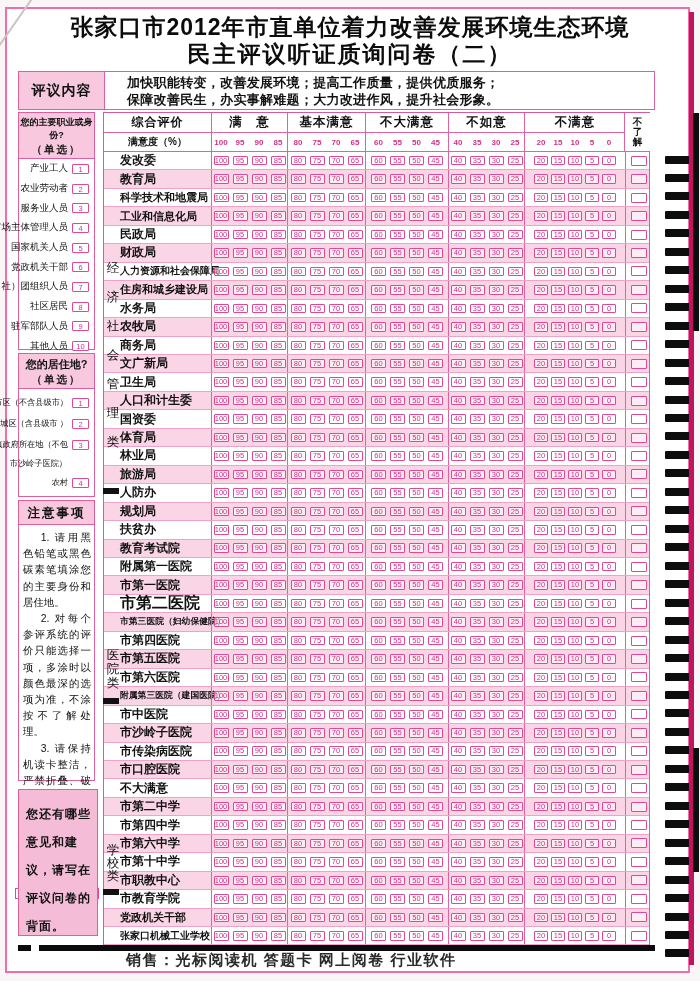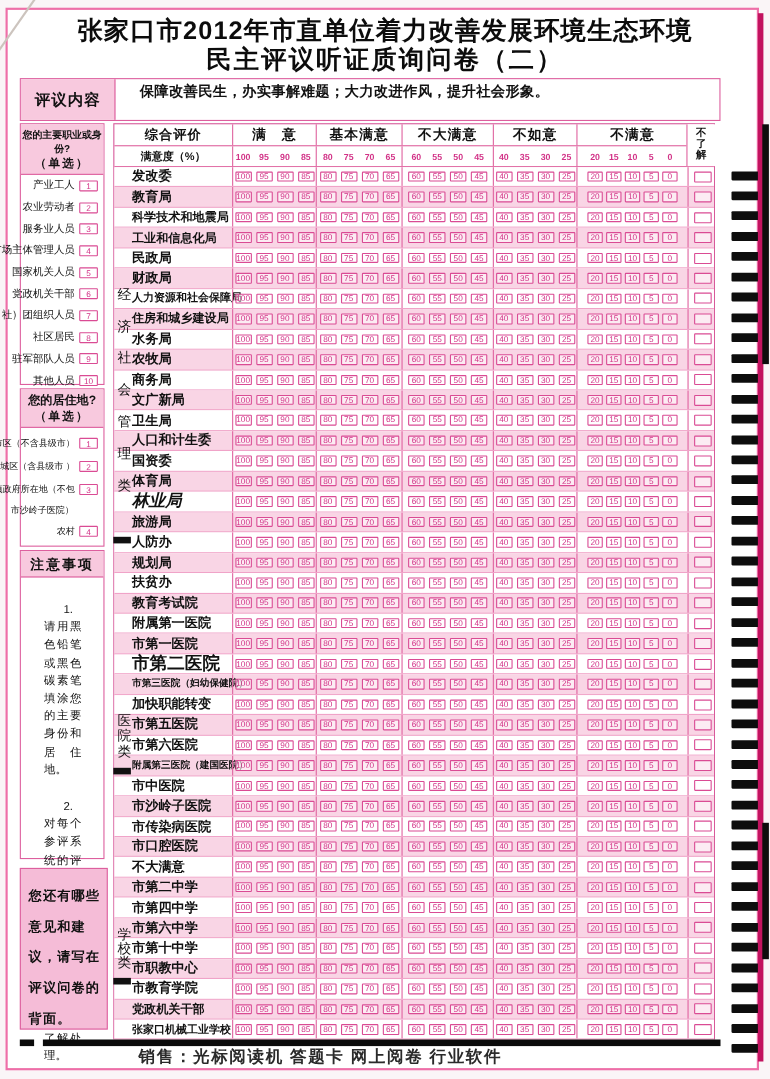--- a/index.html
+++ b/index.html
@@ -28,21 +28,21 @@
   .opt{display:flex;align-items:center;justify-content:flex-end;padding-right:5px;white-space:nowrap;flex:none;}
   .opt-label{font-size:9.5px;color:#111;}
   .ropt .opt-label{font-size:8.2px;}
   .opt .code{width:17px;height:10px;flex:none;border:1px solid #da4b94;color:#d23287;font-size:7.5px;line-height:9px;text-align:center;margin-left:4px;background:#fff;box-sizing:border-box;border-radius:1px;}
   .opt.cont{padding-right:27px;}
   .occ-opt{height:19.7px;}
   .res-opt{height:21px;}
   .res-cont{height:17px;}
   
   .nb{padding:5px 3px 0 4px;font-size:10.4px;line-height:16.2px;text-align:justify;}
-  .nb p{margin:17px;text-indent:1.7em;}
+  .nb p{margin:0;text-indent:1.7em;}
   .fill-label{ text-align:center;font-size:10.5px;line-height:15px;margin-top:2px;}
   .fill-good{width:22px;height:11px;background:#0d0d0d;margin:2px auto 1px auto;border-radius:1px;}
   .fill-bad-row{display:flex;justify-content:center;gap:4px;margin-top:3px;}
   .fbox{width:18px;height:11px;border:1px solid #da4b94;background:#fff;position:relative;box-sizing:border-box;flex:none;}
   .fbox svg{position:absolute;left:0;top:0;}
   .fbox .half{position:absolute;left:1px;right:1px;bottom:1px;height:4px;background:#0d0d0d;}
   .fbox .dot{position:absolute;left:2px;bottom:1px;width:7px;height:3px;background:#0d0d0d;}
   
   .sug{background:#f5bcd7;font-size:12px;font-weight:700;line-height:28px;padding:10px 3px 0 7px;letter-spacing:1px;}
   
@@ -86,20 +86,21 @@
   <div class="diag"></div>
 
   <div class="title">
     <div class="t1">张家口市2012年市直单位着力改善发展环境生态环境</div>
     <div class="t2">民主评议听证质询问卷（二）</div>
   </div>
 
   <div class="topbox">
     <div class="tb-label">评议内容</div>
     <div class="tb-text">
+      <div>加快职能转变，改善发展环境；提高工作质量，提供优质服务；</div>
       <div>保障改善民生，办实事解难题；大力改进作风，提升社会形象。</div>
     </div>
   </div>
 
   <div class="sbox" style="top:112px;width:77px;height:238px;">
     <div class="sh">
       <span class="l1a">您的主要职业或身份?</span>
       <span class="l2">（单选）</span>
     </div>
     <div class="opts">
@@ -842,21 +843,21 @@
             <span class="bubble">15</span>
             <span class="bubble">10</span>
             <span class="bubble">5</span>
             <span class="bubble">0</span>
           </div>
           <div class="c-dk">
             <span class="dk-bubble"></span>
           </div>
         </div>
         <div class="trow">
-          <div class="c-name" style="font-size: 15px; font-style: italic;">林业局</div>
+          <div class="c-name" style="font-size: 12px;">林业局</div>
           <div class="c-g" style="width: 76px;">
             <span class="bubble">100</span>
             <span class="bubble">95</span>
             <span class="bubble">90</span>
             <span class="bubble">85</span>
           </div>
           <div class="c-g" style="width: 78px;">
             <span class="bubble">80</span>
             <span class="bubble">75</span>
             <span class="bubble">70</span>
@@ -1212,21 +1213,21 @@
             <span class="bubble">15</span>
             <span class="bubble">10</span>
             <span class="bubble">5</span>
             <span class="bubble">0</span>
           </div>
           <div class="c-dk">
             <span class="dk-bubble"></span>
           </div>
         </div>
         <div class="trow">
-          <div class="c-name" style="font-size: 12px;">加快职能转变</div>
+          <div class="c-name" style="font-size: 12px;">市第四医院</div>
           <div class="c-g" style="width: 76px;">
             <span class="bubble">100</span>
             <span class="bubble">95</span>
             <span class="bubble">90</span>
             <span class="bubble">85</span>
           </div>
           <div class="c-g" style="width: 78px;">
             <span class="bubble">80</span>
             <span class="bubble">75</span>
             <span class="bubble">70</span>

